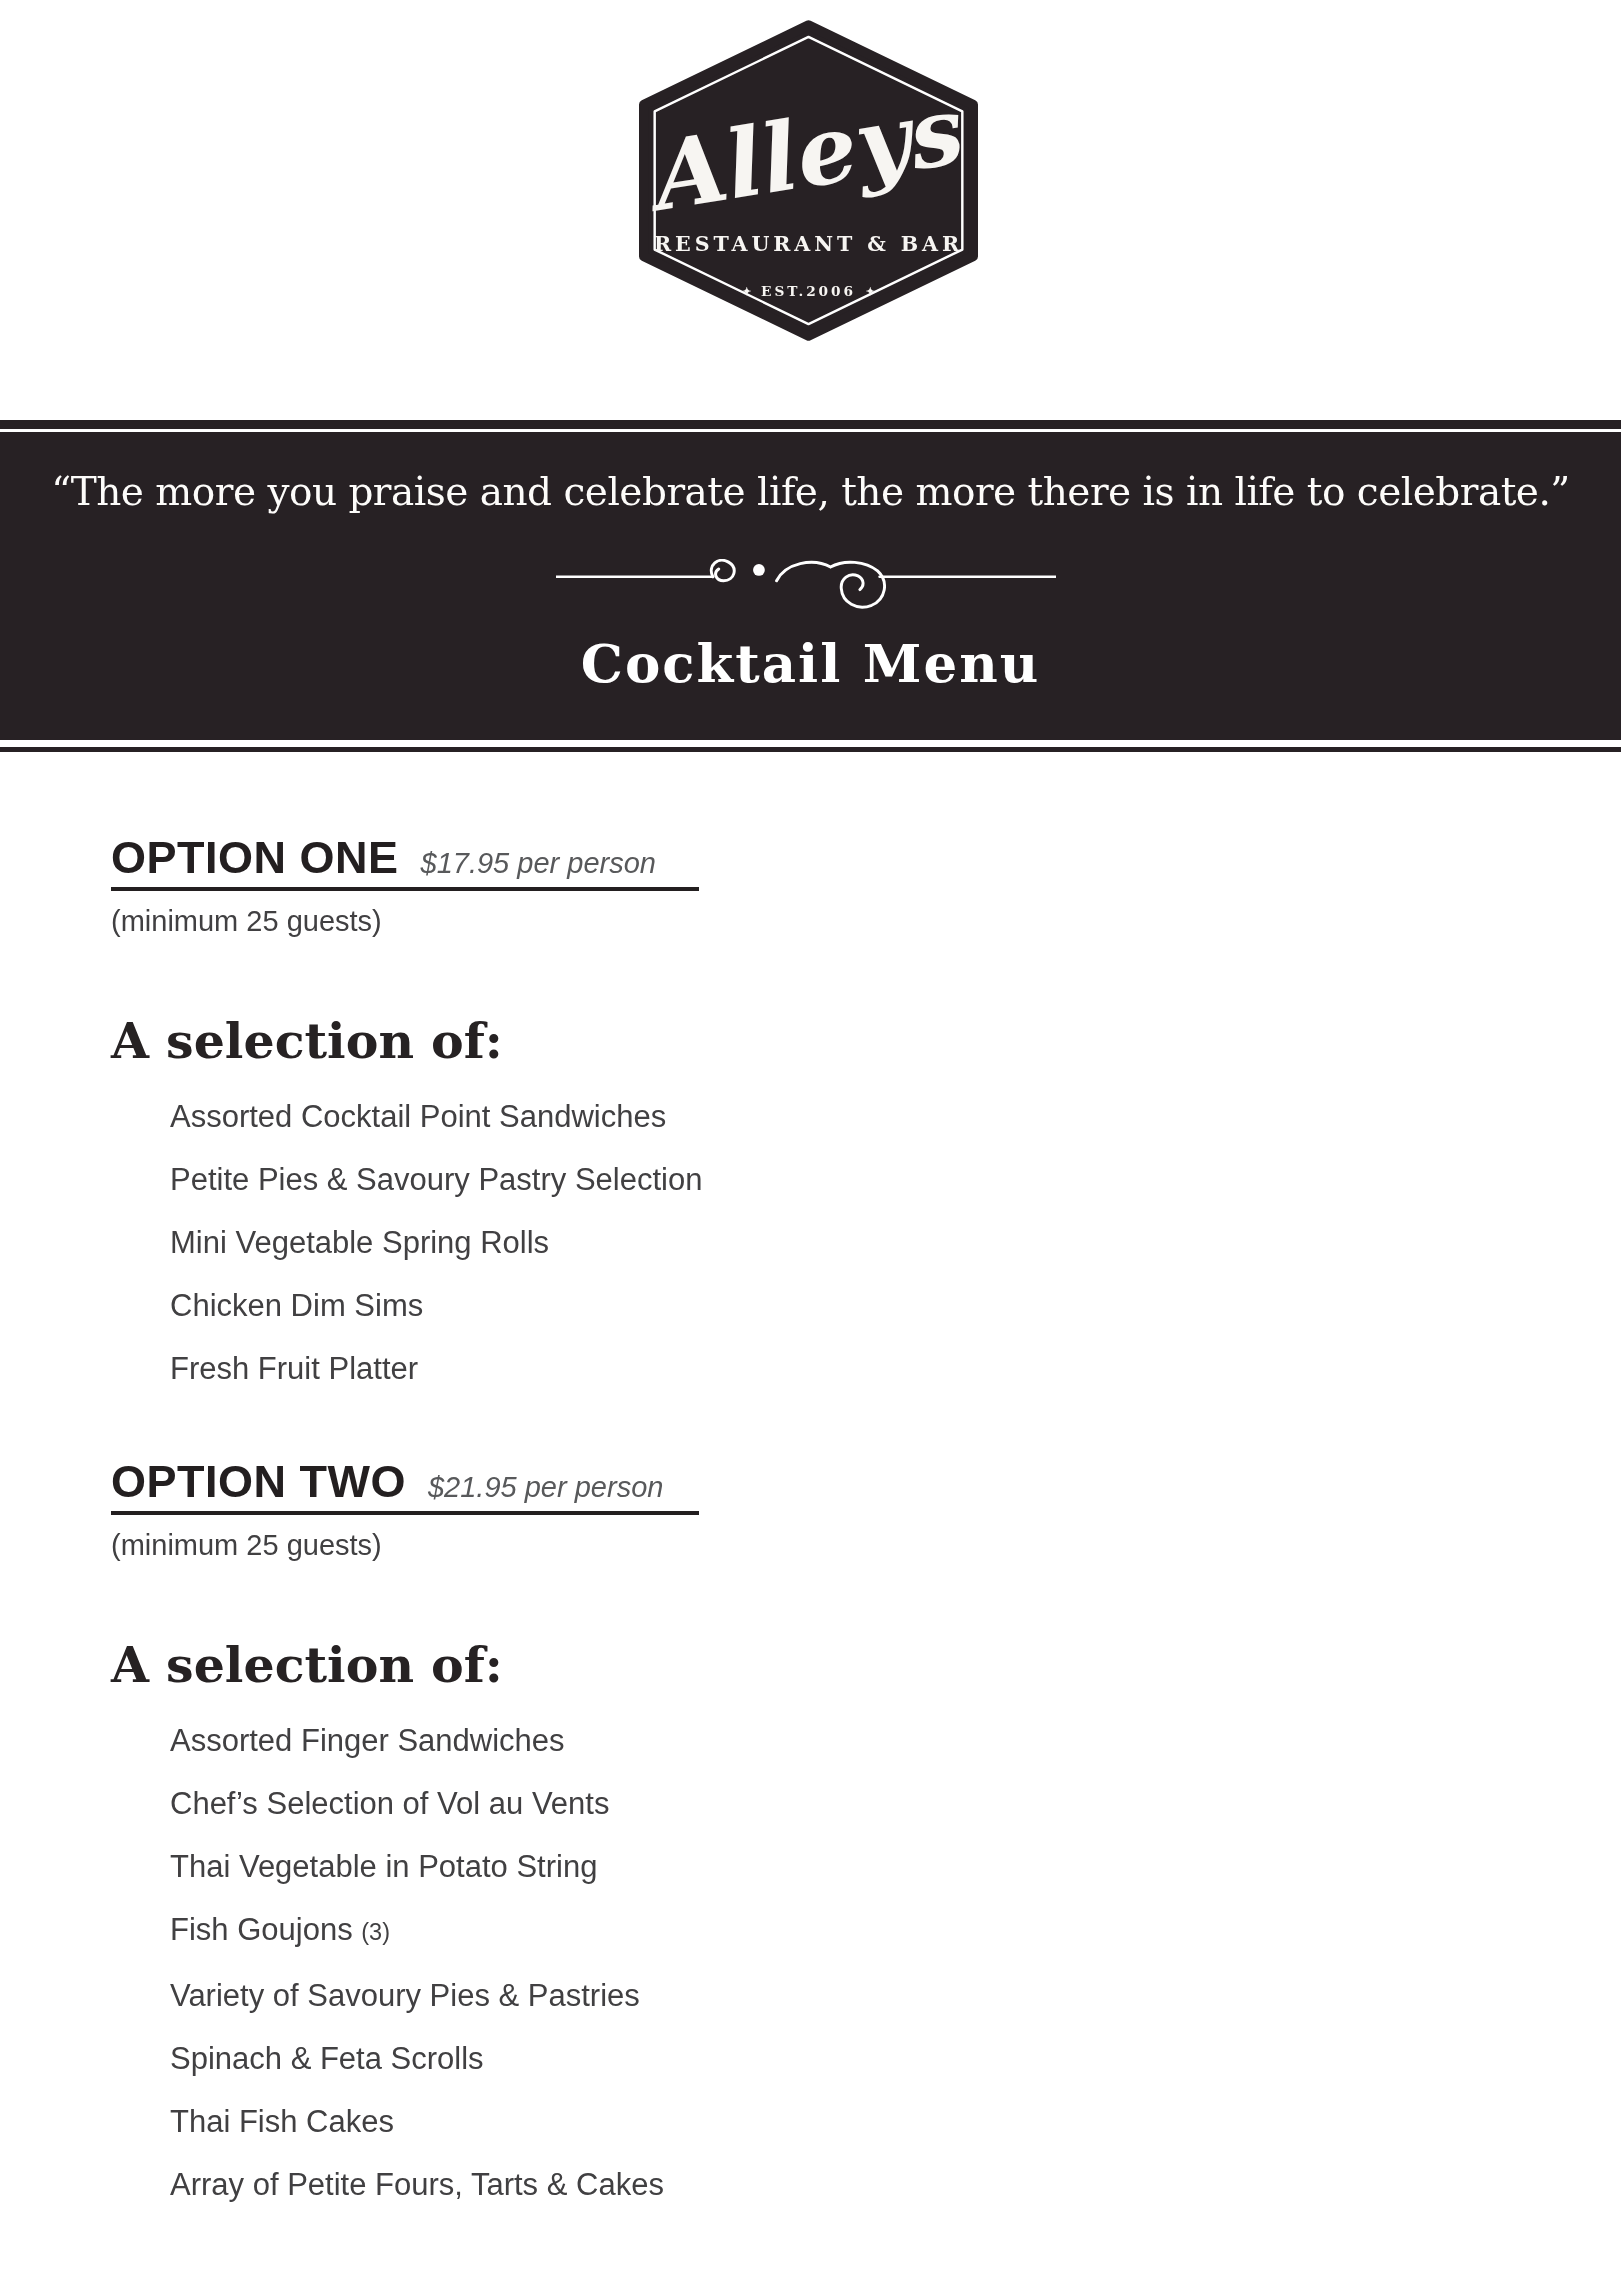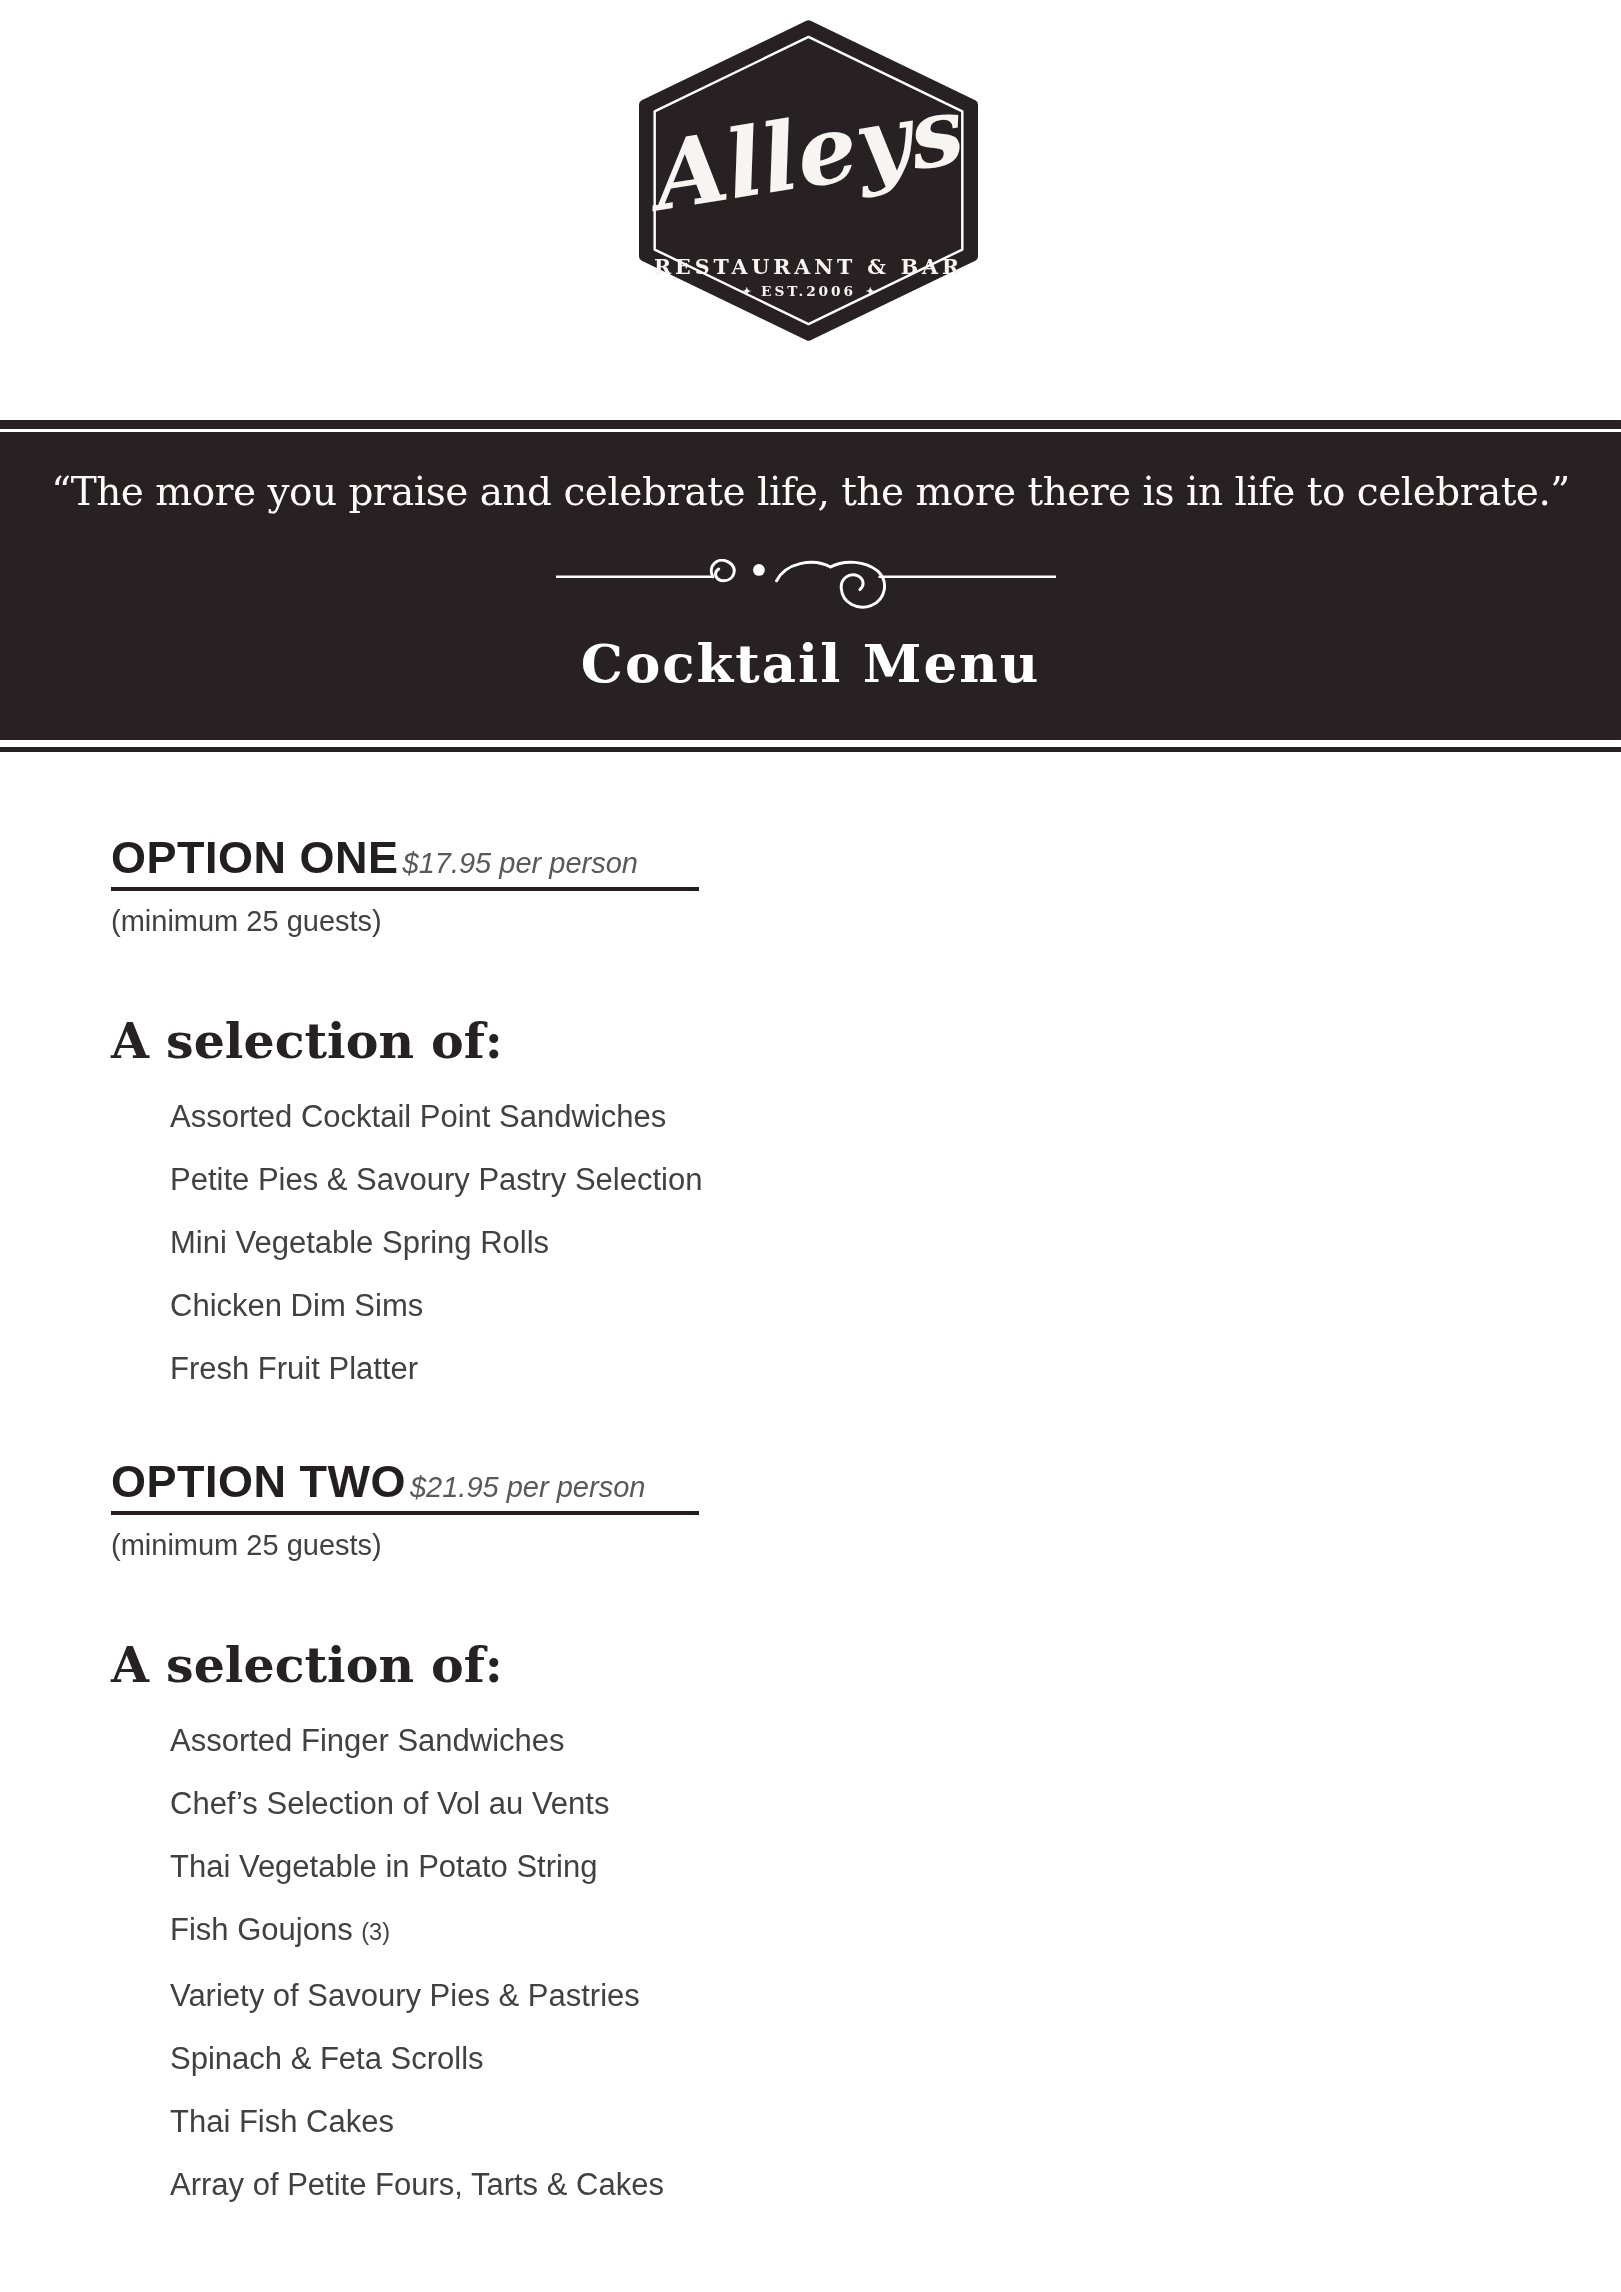--- a/index.html
+++ b/index.html
@@ -32,21 +32,21 @@
     font-style: italic;
     font-weight: bold;
     font-size: 94px;
     line-height: 1;
     color: var(--light, #f7f5f2);
     transform: rotate(-9deg);
   }
   .badge-sub {
     position: absolute;
     left: 0; right: 0;
-    top: 235px;
+    top: 212px;
     text-align: center;
     font-family: "DejaVu Serif", serif;
     font-weight: bold;
     font-size: 20.6px;
     letter-spacing: 3.9px;
     color: var(--light, #f7f5f2);
     white-space: nowrap;
   }
   .badge-est {
     position: absolute;
@@ -113,21 +113,21 @@
     position: absolute;
     left: 111px;
     width: 1402px;
   }
   #section-0 { top: 835px; }
   #section-1 { top: 1459px; }
 
   .heading-row {
     display: flex;
     align-items: baseline;
-    gap: 4px;
+    gap: 22px;
   }
   .option-heading {
     margin: 0;
     font-family: "Liberation Sans", sans-serif;
     font-weight: bold;
     font-size: 45px;
     line-height: 45px;
     letter-spacing: 0.5px;
     color: var(--ink, #231f20);
     white-space: nowrap;

